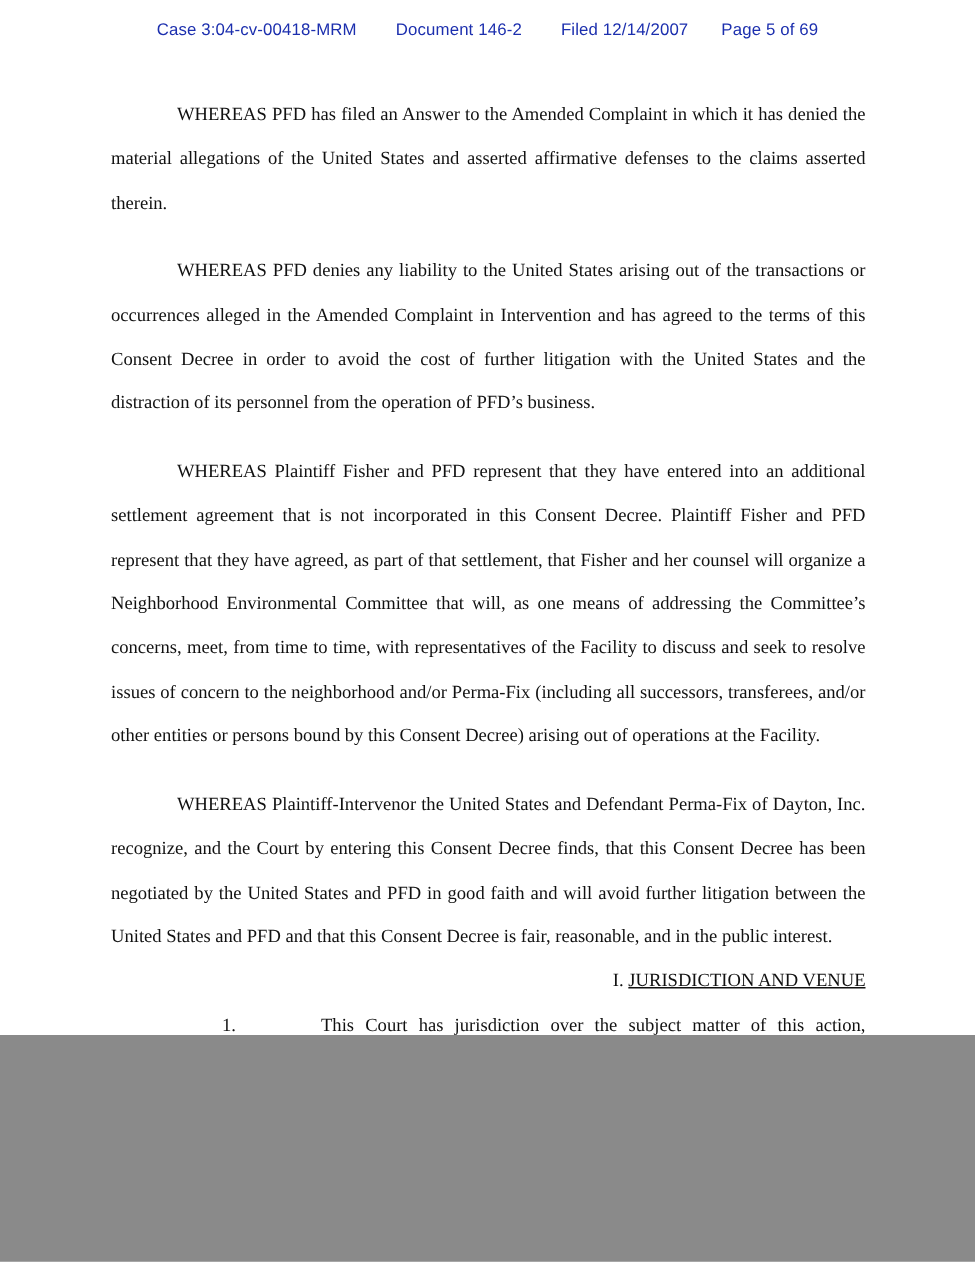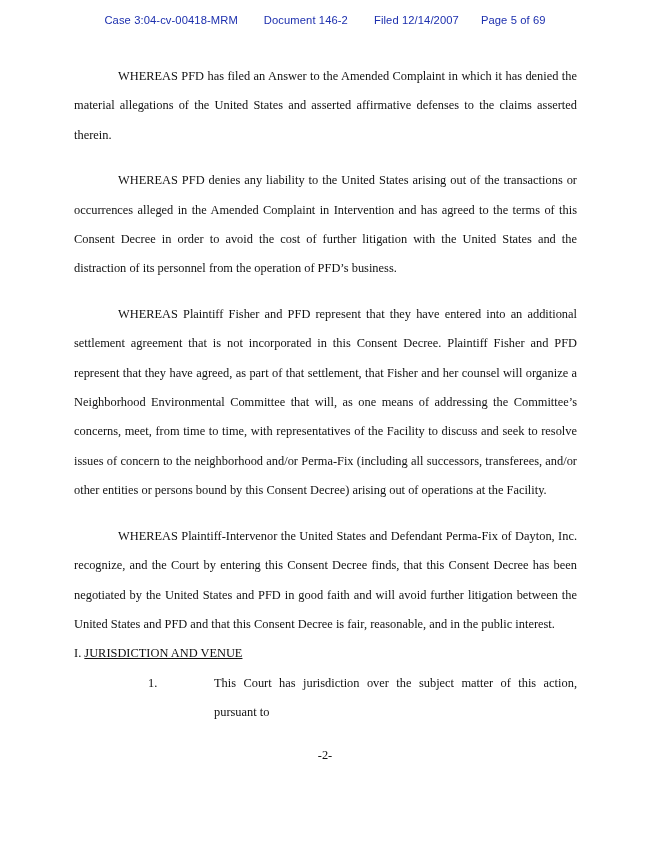--- a/index.html
+++ b/index.html
@@ -11,21 +11,21 @@
     width: 650px;
     height: 841px;
     font-family: "Liberation Serif", serif;
     display: flex;
     justify-content: center;
     align-items: flex-start;
   }
   .page {
     position: relative;
     width: 650px;
-    height: 841px;
+    height: 690px;
     background: #ffffff;
     box-sizing: border-box;
     padding: 0;
     overflow: hidden;
   }
   .header-stamp {
     position: absolute;
     top: 14px;
     left: 0;
     right: 0;
@@ -55,21 +55,21 @@
     margin: 0 0 0 0;
     text-align: justify;
     text-indent: 44px;
     text-justify: inter-word;
   }
   p.para + p.para {
     margin-top: 16px;
   }
   .section-heading {
     margin: 0;
-    text-align: left;
+    text-align: right;
     text-indent: 0;
   }
   .section-heading .num {
     text-decoration: none;
   }
   .section-heading .title {
     text-decoration: underline;
   }
   .numbered-item {
     display: block;

